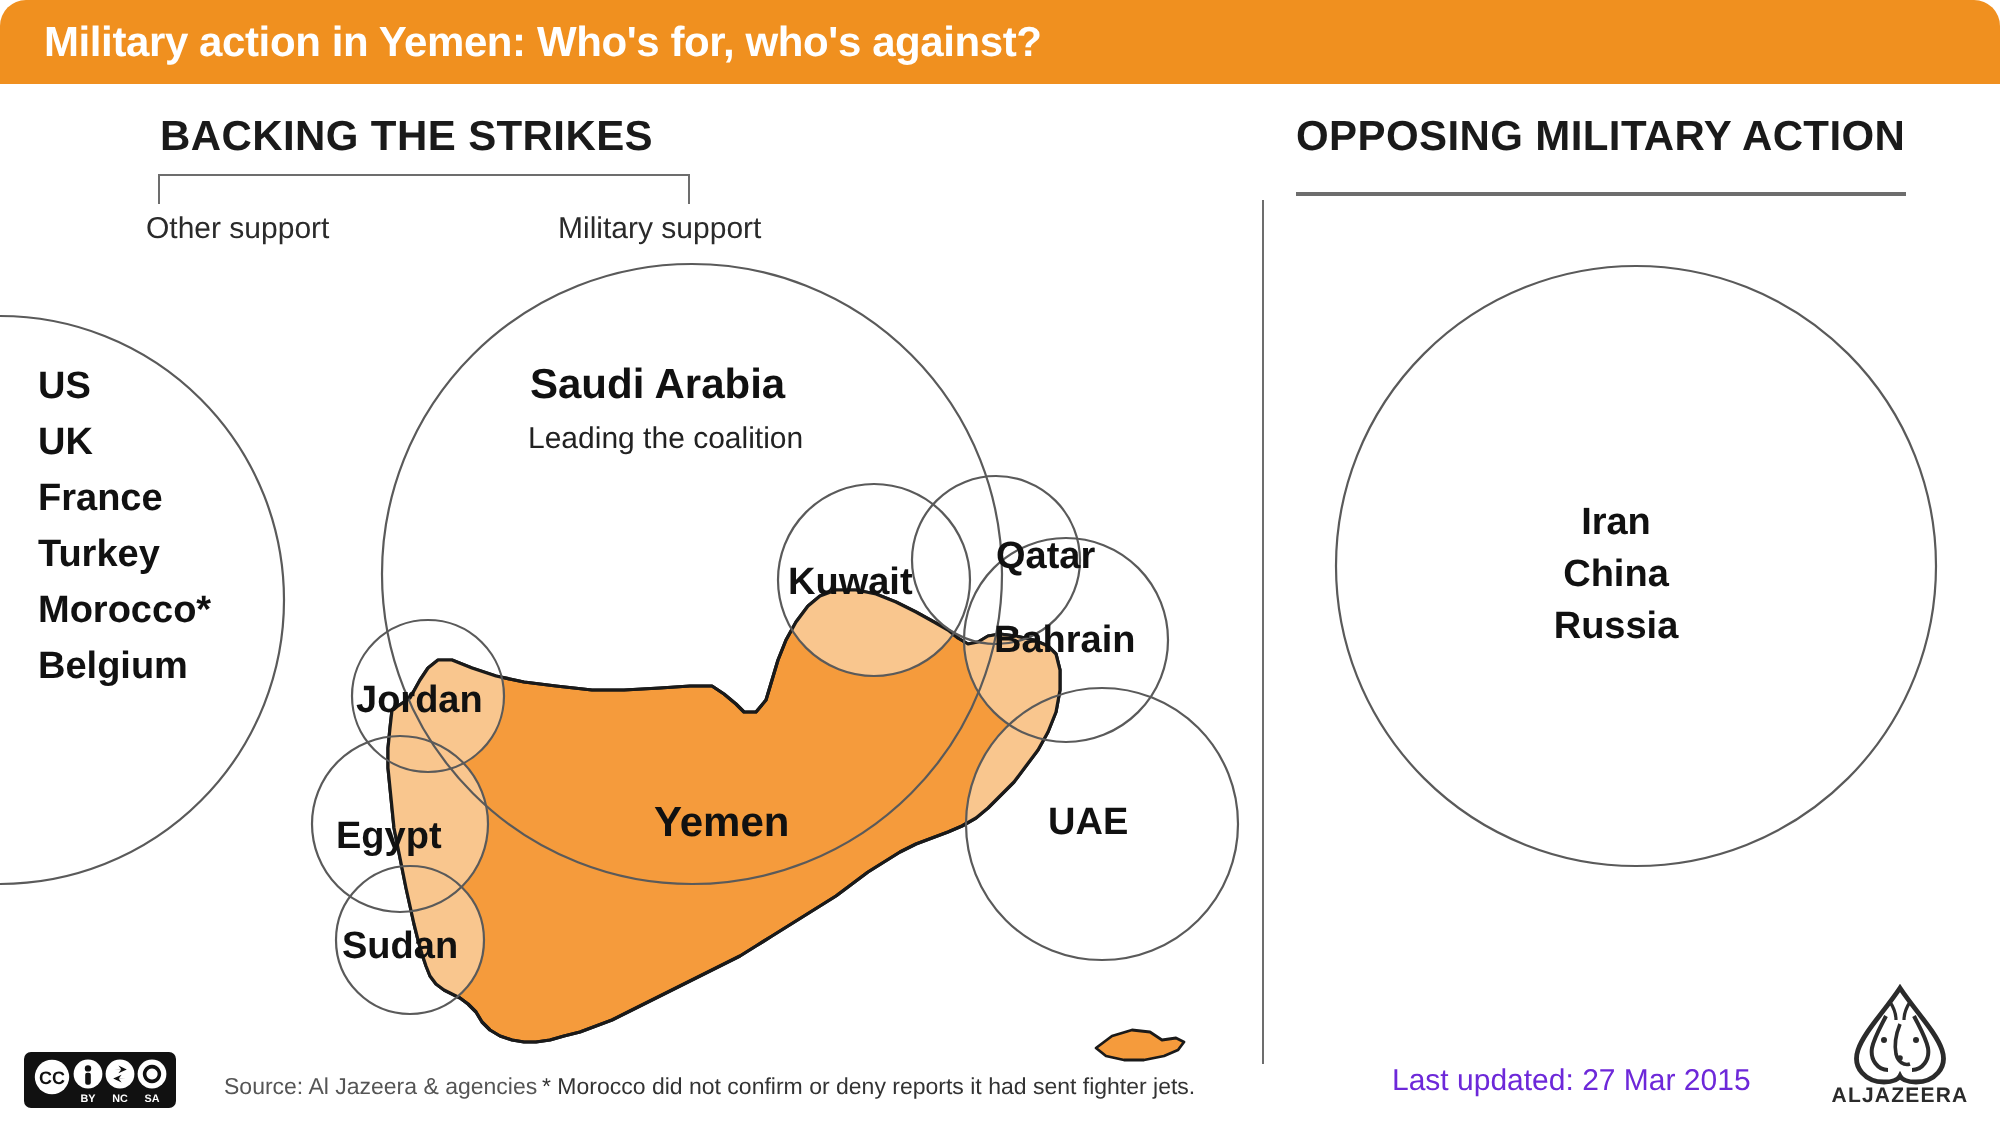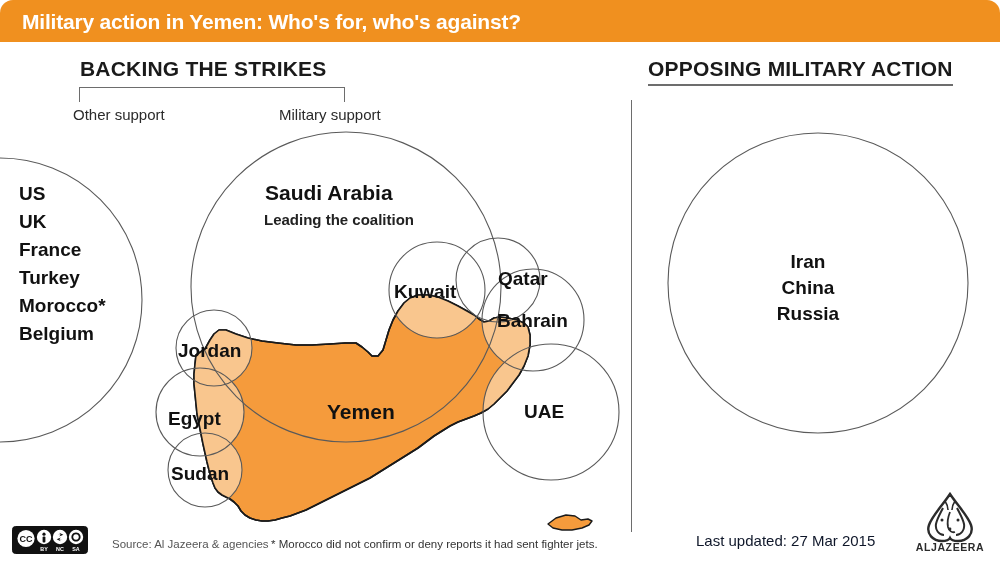--- a/index.html
+++ b/index.html
@@ -43,21 +43,21 @@
     font-size: 21px;
     font-weight: bold;
     color: #1a1a1a;
     letter-spacing: 0.2px;
     white-space: nowrap;
   }
   #backing-heading { left: 80px; top: 57px; }
   #opposing-heading {
     left: 648px; top: 57px;
     border-bottom: 2px solid #6d6d6d;
-    padding-bottom: 3px;
+    padding-bottom: 15px;
   }
 
   
   .bracket {
     position: absolute;
     left: 79px; top: 87px;
     width: 264px; height: 14px;
     border-top: 1.5px solid #6d6d6d;
     border-left: 1.5px solid #6d6d6d;
     border-right: 1.5px solid #6d6d6d;
@@ -92,21 +92,21 @@
   .circle-label {
     position: absolute;
     font-size: 19px;
     font-weight: bold;
     color: #111111;
     white-space: nowrap;
   }
   .circle-sub {
     position: absolute;
     font-size: 15px;
-    font-weight: bold;
+    font-weight: normal;
     color: #222222;
     white-space: nowrap;
   }
 
   #label-saudi      { left: 265px; top: 181px; font-size: 21px; }
   #sub-saudi        { left: 264px; top: 211px; }
   #label-kuwait     { left: 394px; top: 281px; }
   #label-qatar      { left: 470px; top: 268px; margin-left: 28px; }
   #label-bahrain    { left: 497px; top: 310px; }
   #label-uae        { left: 524px; top: 401px; }
@@ -142,21 +142,21 @@
   .footer-text {
     position: absolute;
     font-size: 11.5px;
     color: #555555;
     white-space: nowrap;
   }
   #source-text { left: 112px; top: 538px; }
   #footnote-text { left: 271px; top: 538px; color: #333333; }
   #last-updated {
     left: 696px; top: 532px;
-    font-size: 15px; color: #0f172a;
+    font-size: 15px; color: #6d28d9;
   }
 
   
   #cc-badge {
     position: absolute;
     left: 12px; top: 526px;
     width: 76px; height: 28px;
   }
 
   

